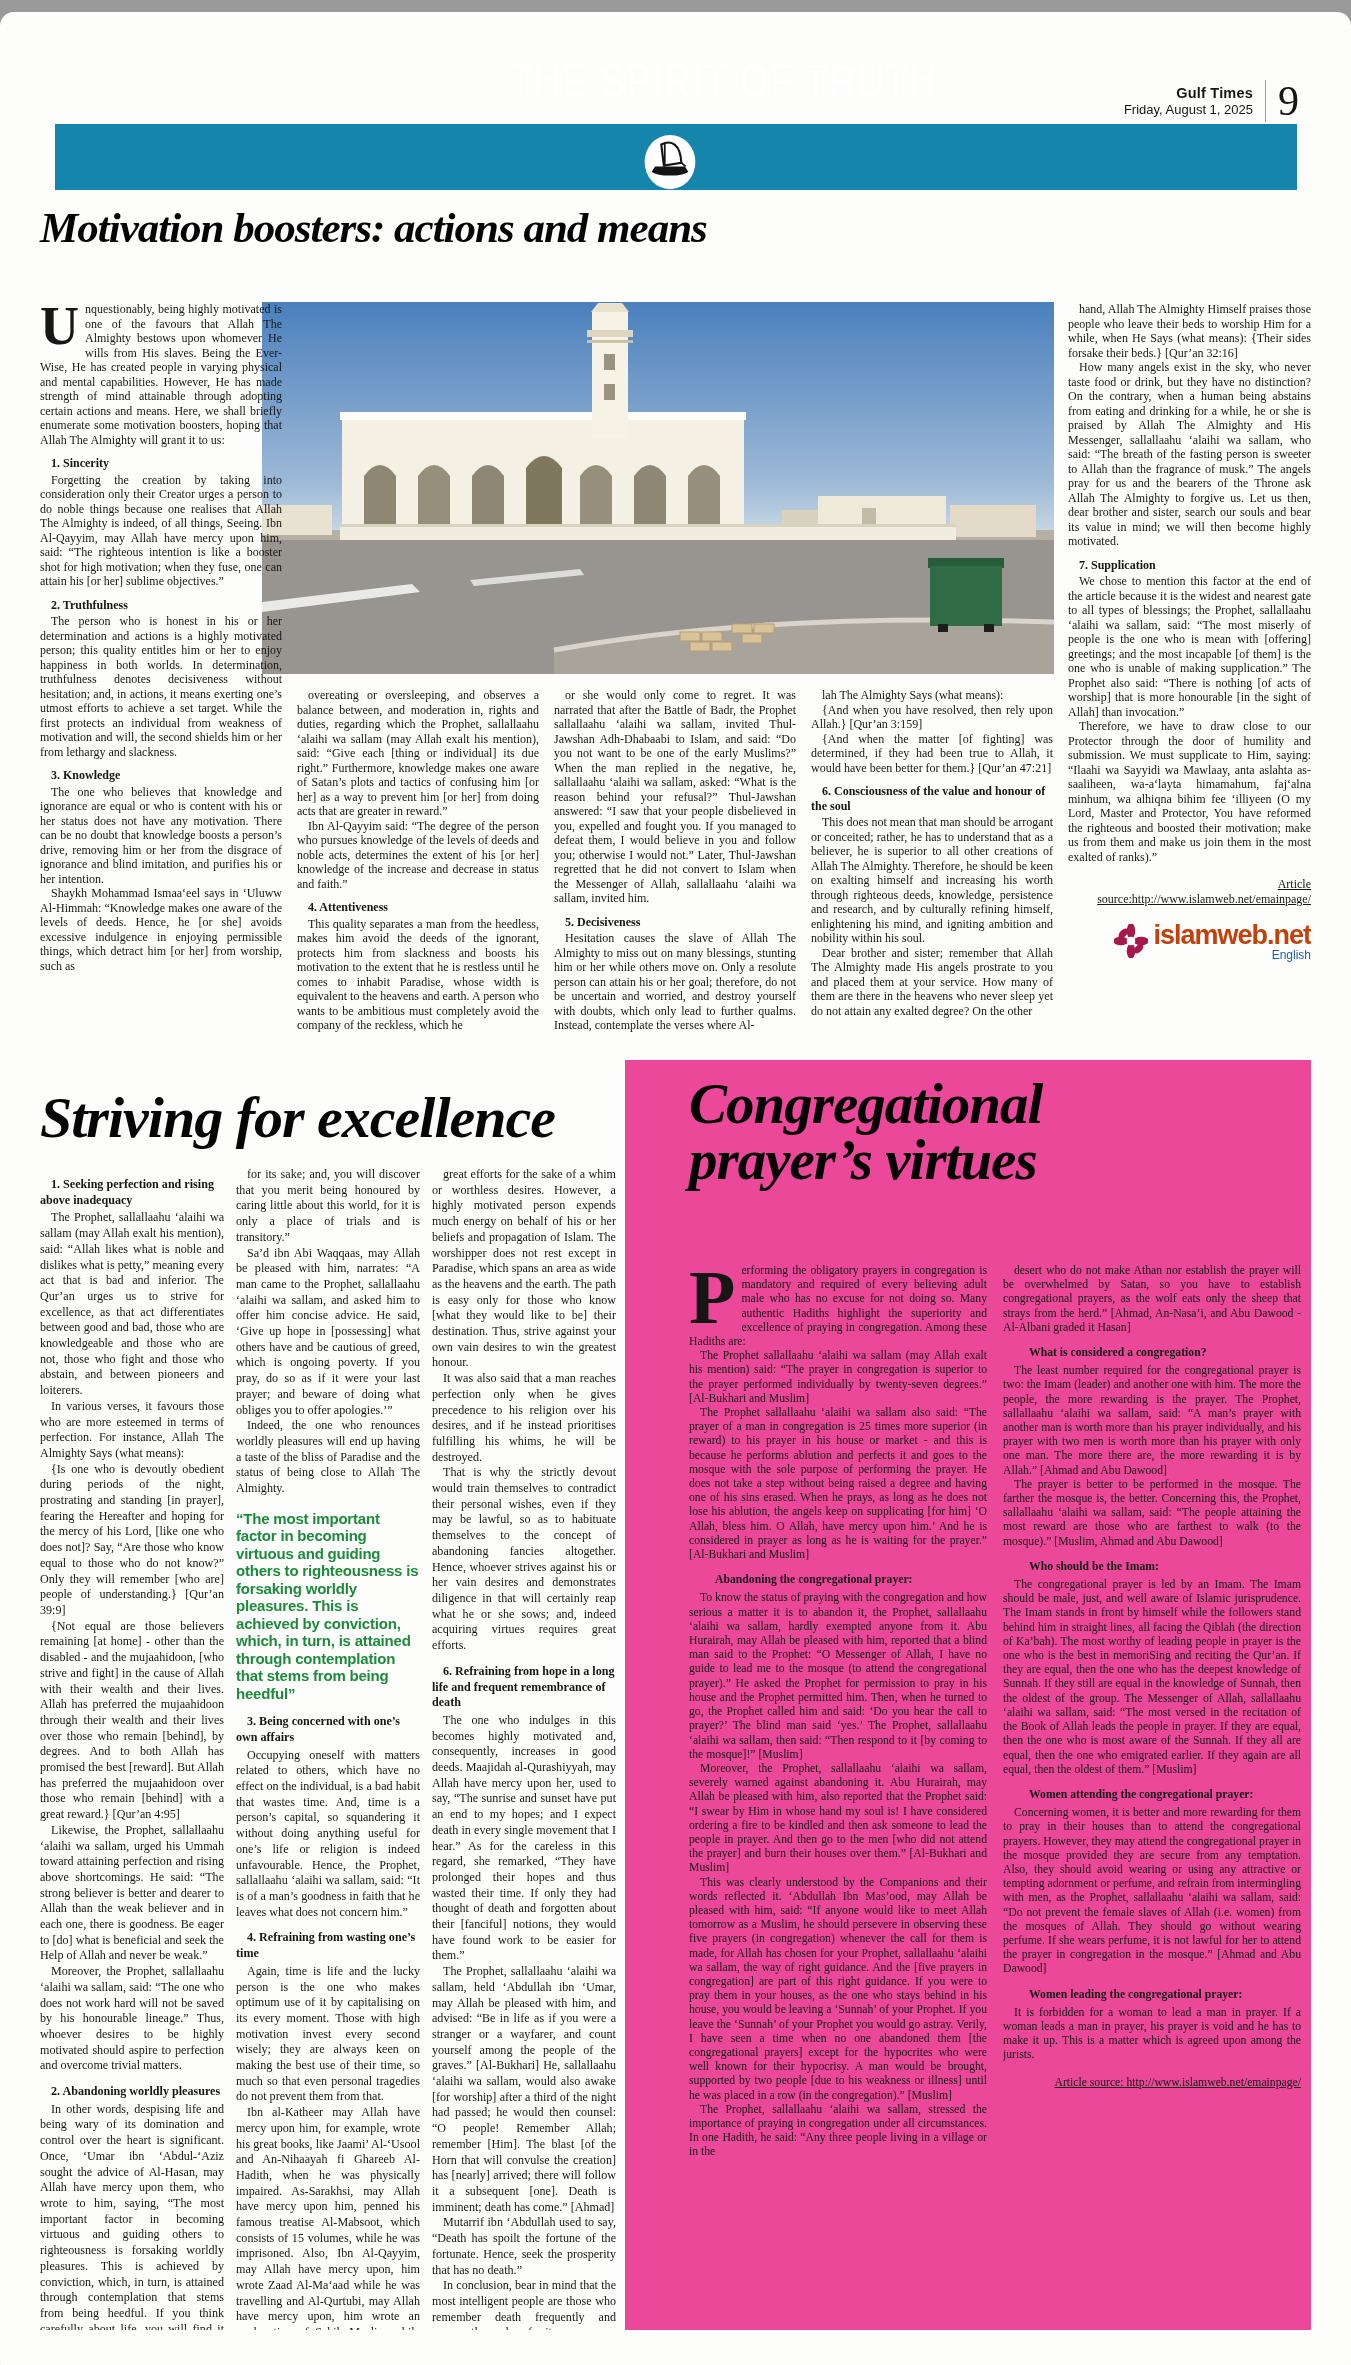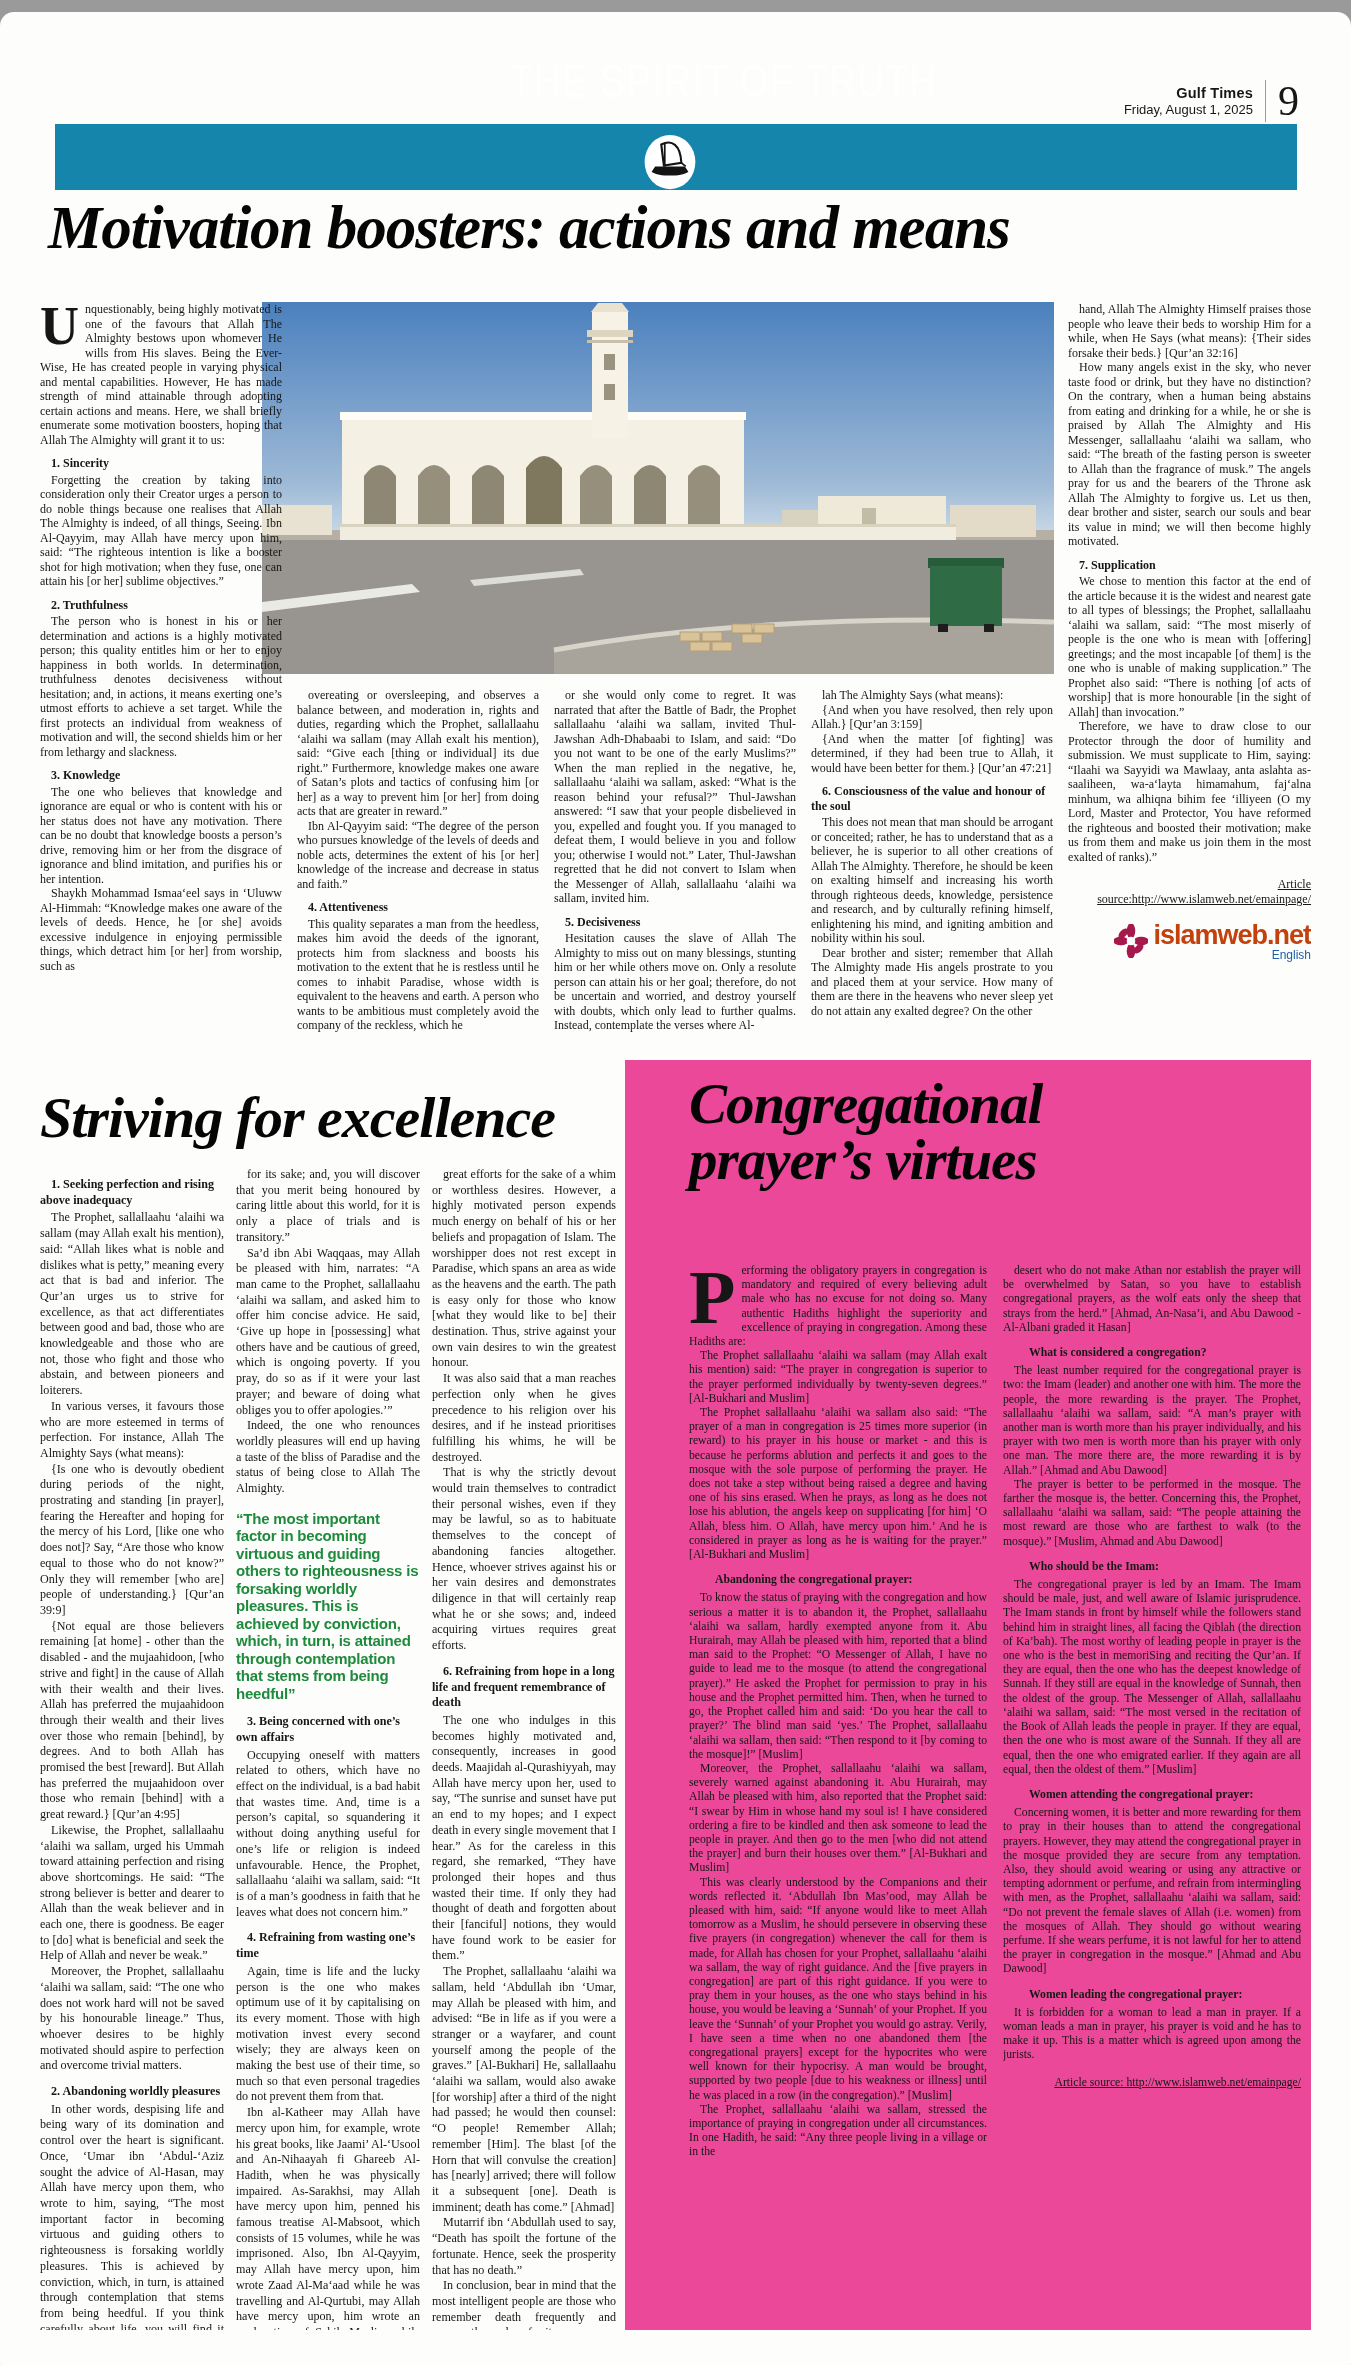--- a/index.html
+++ b/index.html
@@ -35,21 +35,21 @@
     position:absolute; font-style:italic; font-weight:bold; color:#050505;
     font-family:"Liberation Serif", serif; letter-spacing:-1px;
   }
   .col { position:absolute; text-align:justify; overflow:hidden; }
   .para { text-indent:11px; }
   .para.lead { text-indent:0; }
   .subhead { font-weight:bold; text-align:left; text-indent:11px; margin-top:9px; margin-bottom:2px; }
   .source { margin-top:13px; text-align:right; text-indent:0;text-decoration:underline; }
   .dropcap { float:left; font-weight:bold; font-size:54px; line-height:42px; padding:3px 6px 0 0; }
   
-  .a1-headline { left:48px; top:184px; width:1272px; font-size:61px; line-height:64px; }
+  .a1-headline { left:40px; top:184px; width:1272px; font-size:43px; line-height:64px; }
   .a1-col { font-size:12px; line-height:14.5px; top:290px; width:242px; height:782px; }
   .photo { position:absolute; left:262px; top:290px; width:792px; height:372px; }
   .photo svg { display:block; width:100%; height:100%; }
   .logo-row { margin-top:16px; display:flex; justify-content:flex-end; align-items:flex-start; gap:5px; }
   .iw-icon { width:34px; height:34px; margin-top:2px; }
   .iw-right { text-align:right; }
   .iw-brand { font-family:"Liberation Sans", sans-serif; font-weight:bold; font-size:27px; line-height:26px; color:#c2410c; letter-spacing:-1px; }
   .iw-lang  { font-family:"Liberation Sans", sans-serif; font-size:12px; color:#1d5fa8; }
   
   .a2-headline { left:40px; top:1076px; width:640px; font-size:58px; line-height:60px; }

